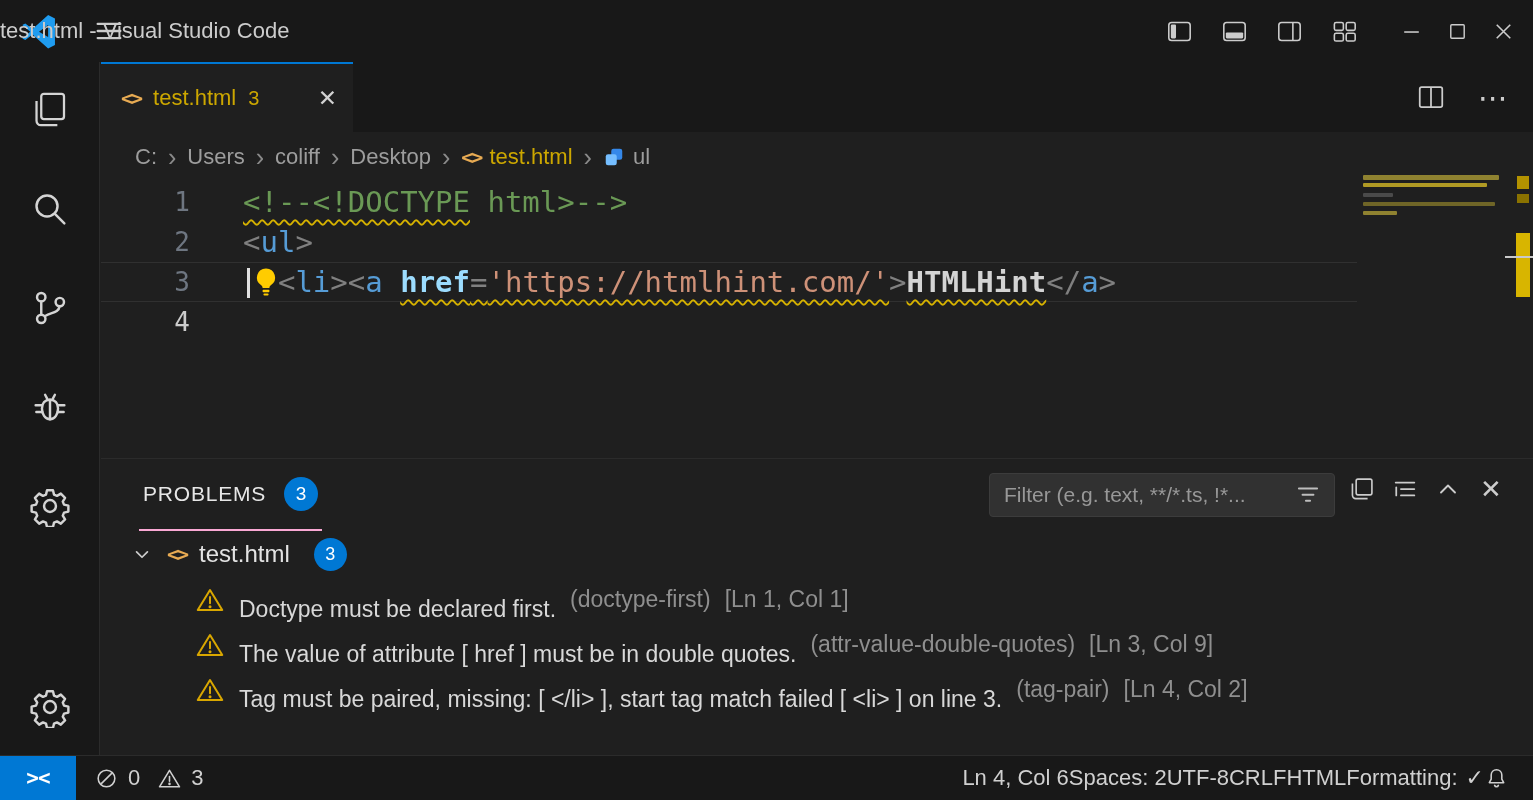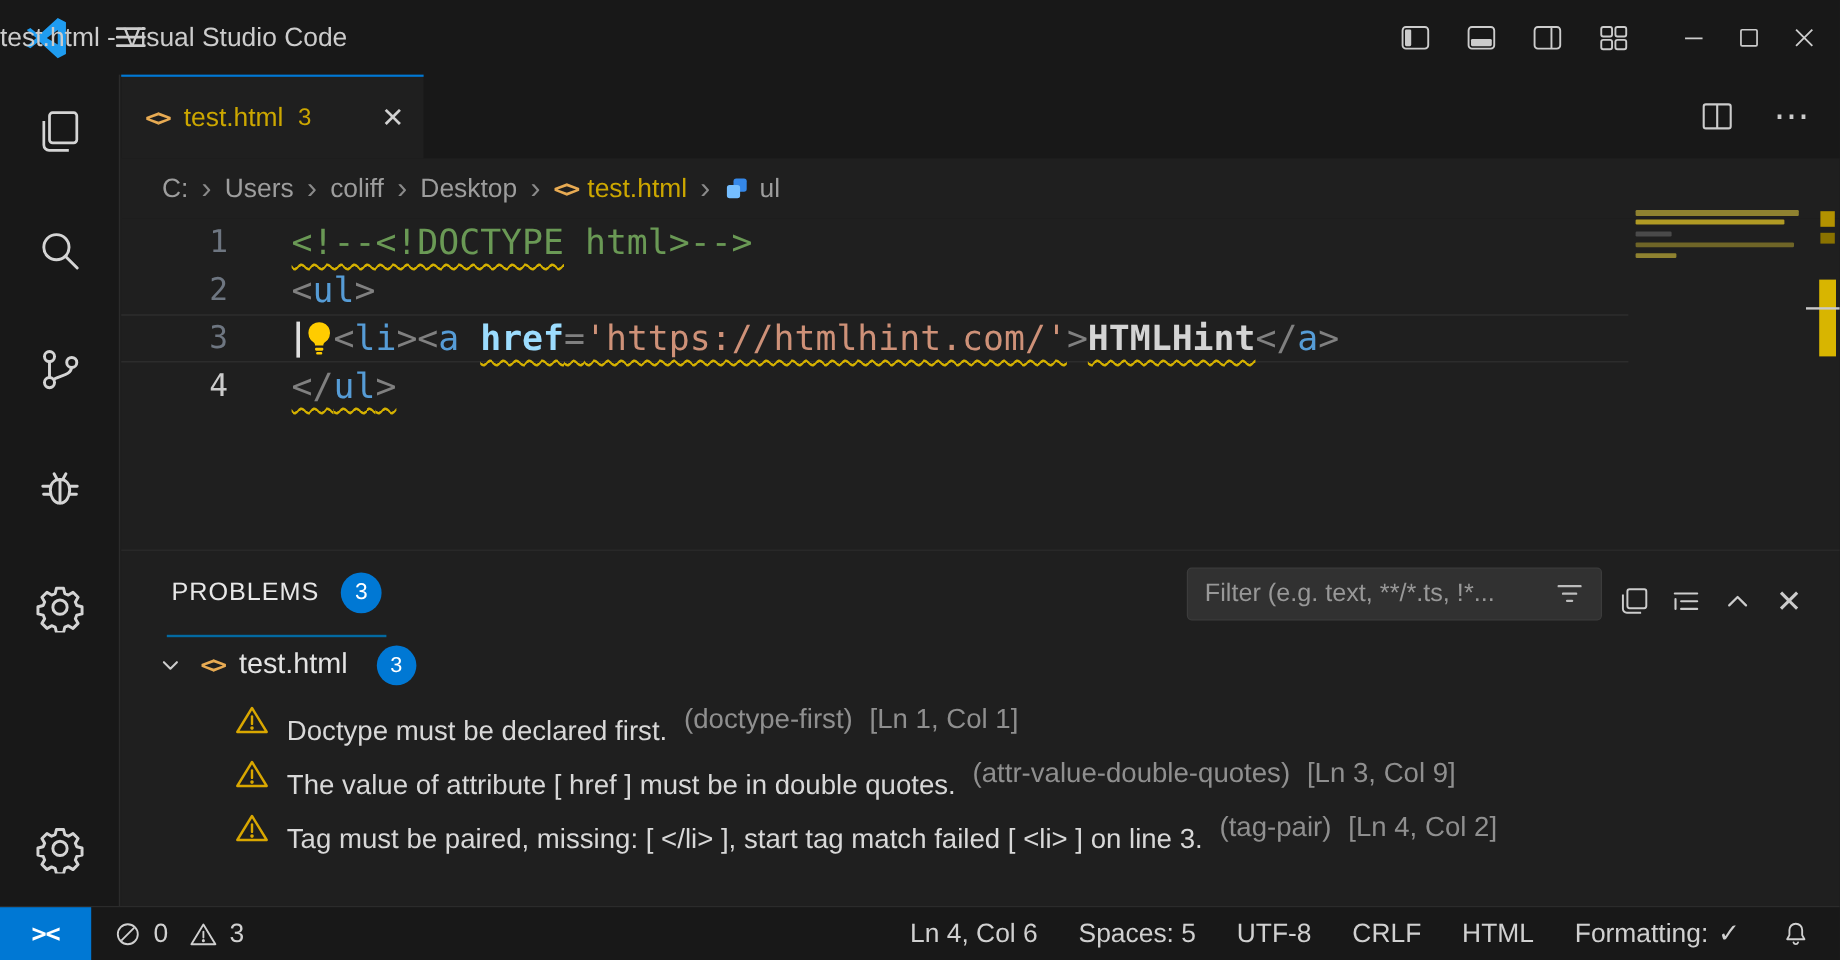--- a/index.html
+++ b/index.html
@@ -63,46 +63,46 @@
   .lightbulb{position:absolute;left:63px;top:4px;cursor:pointer;}
 
   
   .minimap{position:absolute;left:1363px;top:175px;width:142px;cursor:pointer;}
   .mm-bar{border-radius:1px;}
   .ruler-mark{position:absolute;}
 
   
   .panel{position:absolute;left:101px;top:458px;right:0;bottom:45px;background:#1f1f1f;border-top:1px solid #2b2b2b;}
   .panel-header{display:flex;align-items:center;height:72px;padding:0 26px 0 38px;}
-  .panel-tab{display:flex;align-items:center;gap:18px;height:100%;border-bottom:2px solid #0369a1;padding:0 4px;cursor:pointer;}
+  .panel-tab{display:flex;align-items:center;gap:18px;height:100%;border-bottom:2px solid #f9a8d4;padding:0 4px;cursor:pointer;}
   .panel-title{font-size:21px;letter-spacing:.8px;color:#e7e7e7;}
   .badge{min-width:34px;height:34px;border-radius:17px;background:#0078d4;color:#fff;font-size:19px;
     display:flex;align-items:center;justify-content:center;padding:0 6px;}
-  .panel-header-right{margin-left:auto;display:flex;align-items:flex-end;gap:11px;}
+  .panel-header-right{margin-left:auto;display:flex;align-items:flex-start;gap:11px;}
   .filter-box{width:346px;height:44px;background:#313131;border:1px solid #3c3c3c;border-radius:4px;
     display:flex;align-items:center;padding:0 10px 0 14px;gap:8px;}
   .filter-box input{flex:1;min-width:0;background:transparent;border:none;outline:none;color:#ccc;font-size:21px;font-family:inherit;}
   .filter-box input::placeholder{color:#989898;}
   .p-icon{width:32px;height:32px;display:flex;align-items:center;justify-content:center;cursor:pointer;color:#ccc;font-size:26px;}
   .tree-row{display:flex;align-items:center;height:46px;padding-left:28px;gap:12px;font-size:24px;cursor:pointer;}
   .tree-name{color:#e3e3e3;}
   .tree-path{color:#9a9a9a;font-size:22px;margin-left:8px;}
   .tree-row .badge{margin-left:12px;min-width:33px;height:33px;font-size:18px;}
   .problem-row{display:flex;align-items:center;height:45px;padding-left:94px;gap:14px;font-size:23px;cursor:pointer;white-space:nowrap;}
   .problem-row .msg{color:#d8d8d8;margin-top:20px;}
   .problem-row .rule{color:#8f8f8f;}
   .problem-row .loc{color:#8f8f8f;}
 
   
   .statusbar{position:absolute;left:0;right:0;bottom:0;height:45px;background:#181818;border-top:1px solid #2b2b2b;
     display:flex;align-items:center;font-size:22px;color:#d0d0d0;z-index:7;}
   .remote{width:76px;height:100%;background:#0078d4;color:#fff;display:flex;align-items:center;justify-content:center;
     font-weight:bold;font-size:21px;letter-spacing:-1px;cursor:pointer;font-family:"DejaVu Sans Mono",monospace;}
   .sb-problems{display:flex;align-items:center;gap:9px;margin-left:18px;cursor:pointer;}
-  .sb-right{margin-left:auto;display:flex;align-items:center;gap:34px;padding-right:24px;}
+  .sb-right{margin-left:auto;display:flex;align-items:center;padding-right:24px;}
   .sb-item{cursor:pointer;display:flex;align-items:center;gap:8px;white-space:nowrap;}
 </style>
 </head>
 <body>
 
 <div class="titlebar">
   <div class="logo">
     <svg width="38" height="38" viewBox="0 0 100 100">
       <path fill="#1f9cf0" fill-rule="evenodd" d="M74 8 33 45 14 30l-8 4 21 18-21 18 8 4 19-15 41 37 18-9V17L74 8Zm0 26v32L50 52l24-18Z"></path>
     </svg>
@@ -266,21 +266,20 @@
       <div class="code-line current">
         <div class="ln">3</div>
         <div class="code-content"><span class="cursor"></span><span class="lightbulb"><svg width="26" height="30" viewBox="0 0 16 20">
               <path fill="#fc0" d="M8 1a6 6 0 0 0-3.2 11.1c.5.4.9 1 .9 1.6v.3h4.6v-.3c0-.6.4-1.2.9-1.6A6 6 0 0 0 8 1Z"></path>
               <rect x="5.7" y="15.2" width="4.6" height="1.6" rx=".6" fill="#fc0"></rect>
               <rect x="6.3" y="17.6" width="3.4" height="1.4" rx=".6" fill="#fc0"></rect>
             </svg></span><span class="tok-plain">  </span><span class="tok-punct">&lt;</span><span class="tok-tag">li</span><span class="tok-punct">&gt;&lt;</span><span class="tok-tag">a</span><span class="tok-plain"> </span><span class="tok-attr squiggle">href</span><span class="tok-punct squiggle">=</span><span class="tok-string squiggle">'https://htmlhint.com/'</span><span class="tok-punct">&gt;</span><span class="tok-text squiggle">HTMLHint</span><span class="tok-punct">&lt;/</span><span class="tok-tag">a</span><span class="tok-punct">&gt;</span></div>
       </div>
       <div class="code-line">
         <div class="ln active">4</div>
-        <div class="code-content"><span class="tok-punct squiggle">&lt;/</span><span class="tok-tag squiggle">ul</span><span class="tok-punct squiggle">&gt;</span></div>
       </div>
     </div>
 </div>
 
 <div class="minimap">
   <div class="mm-bar" style="width:136px;height:5px;background:#8f8230;"></div>
   <div class="mm-bar" style="width:124px;height:4px;background:#b09a24;margin-top:3px;"></div>
   <div class="mm-bar" style="width:30px;height:4px;background:#4a4a4a;margin-top:6px;"></div>
   <div class="mm-bar" style="width:132px;height:4px;background:#6f6527;margin-top:5px;"></div>
   <div class="mm-bar" style="width:34px;height:4px;background:#8f8230;margin-top:5px;"></div>
@@ -385,21 +384,21 @@
       <svg width="25" height="25" viewBox="0 0 24 24" fill="none" stroke="#d0d0d0" stroke-width="1.5" stroke-linejoin="round" stroke-linecap="round">
         <path d="M12 4.2 21.6 20H2.4Z"></path>
           <path d="M12 10v4.6"></path>
           <path d="M12 17.1v.1" stroke-width="2.4"></path>
       </svg>
     </span>
     <span>3</span>
   </div>
   <div class="sb-right">
     <span class="sb-item">Ln 4, Col 6</span>
-    <span class="sb-item">Spaces: 5</span>
+    <span class="sb-item">Spaces: 2</span>
     <span class="sb-item">UTF-8</span>
     <span class="sb-item">CRLF</span>
     <span class="sb-item">HTML</span>
     <span class="sb-item">
       <span>Formatting:</span>
       <span>✓</span>
     </span>
     <span class="sb-item">
       <svg width="25" height="25" viewBox="0 0 24 24" fill="none" stroke="#d0d0d0" stroke-width="1.5" stroke-linejoin="round" stroke-linecap="round">
         <path d="M12 3.6c-2.9 0-5.1 2.2-5.1 5.1v4L5.1 16h13.8l-1.8-3.3v-4c0-2.9-2.2-5.1-5.1-5.1Z"></path>

